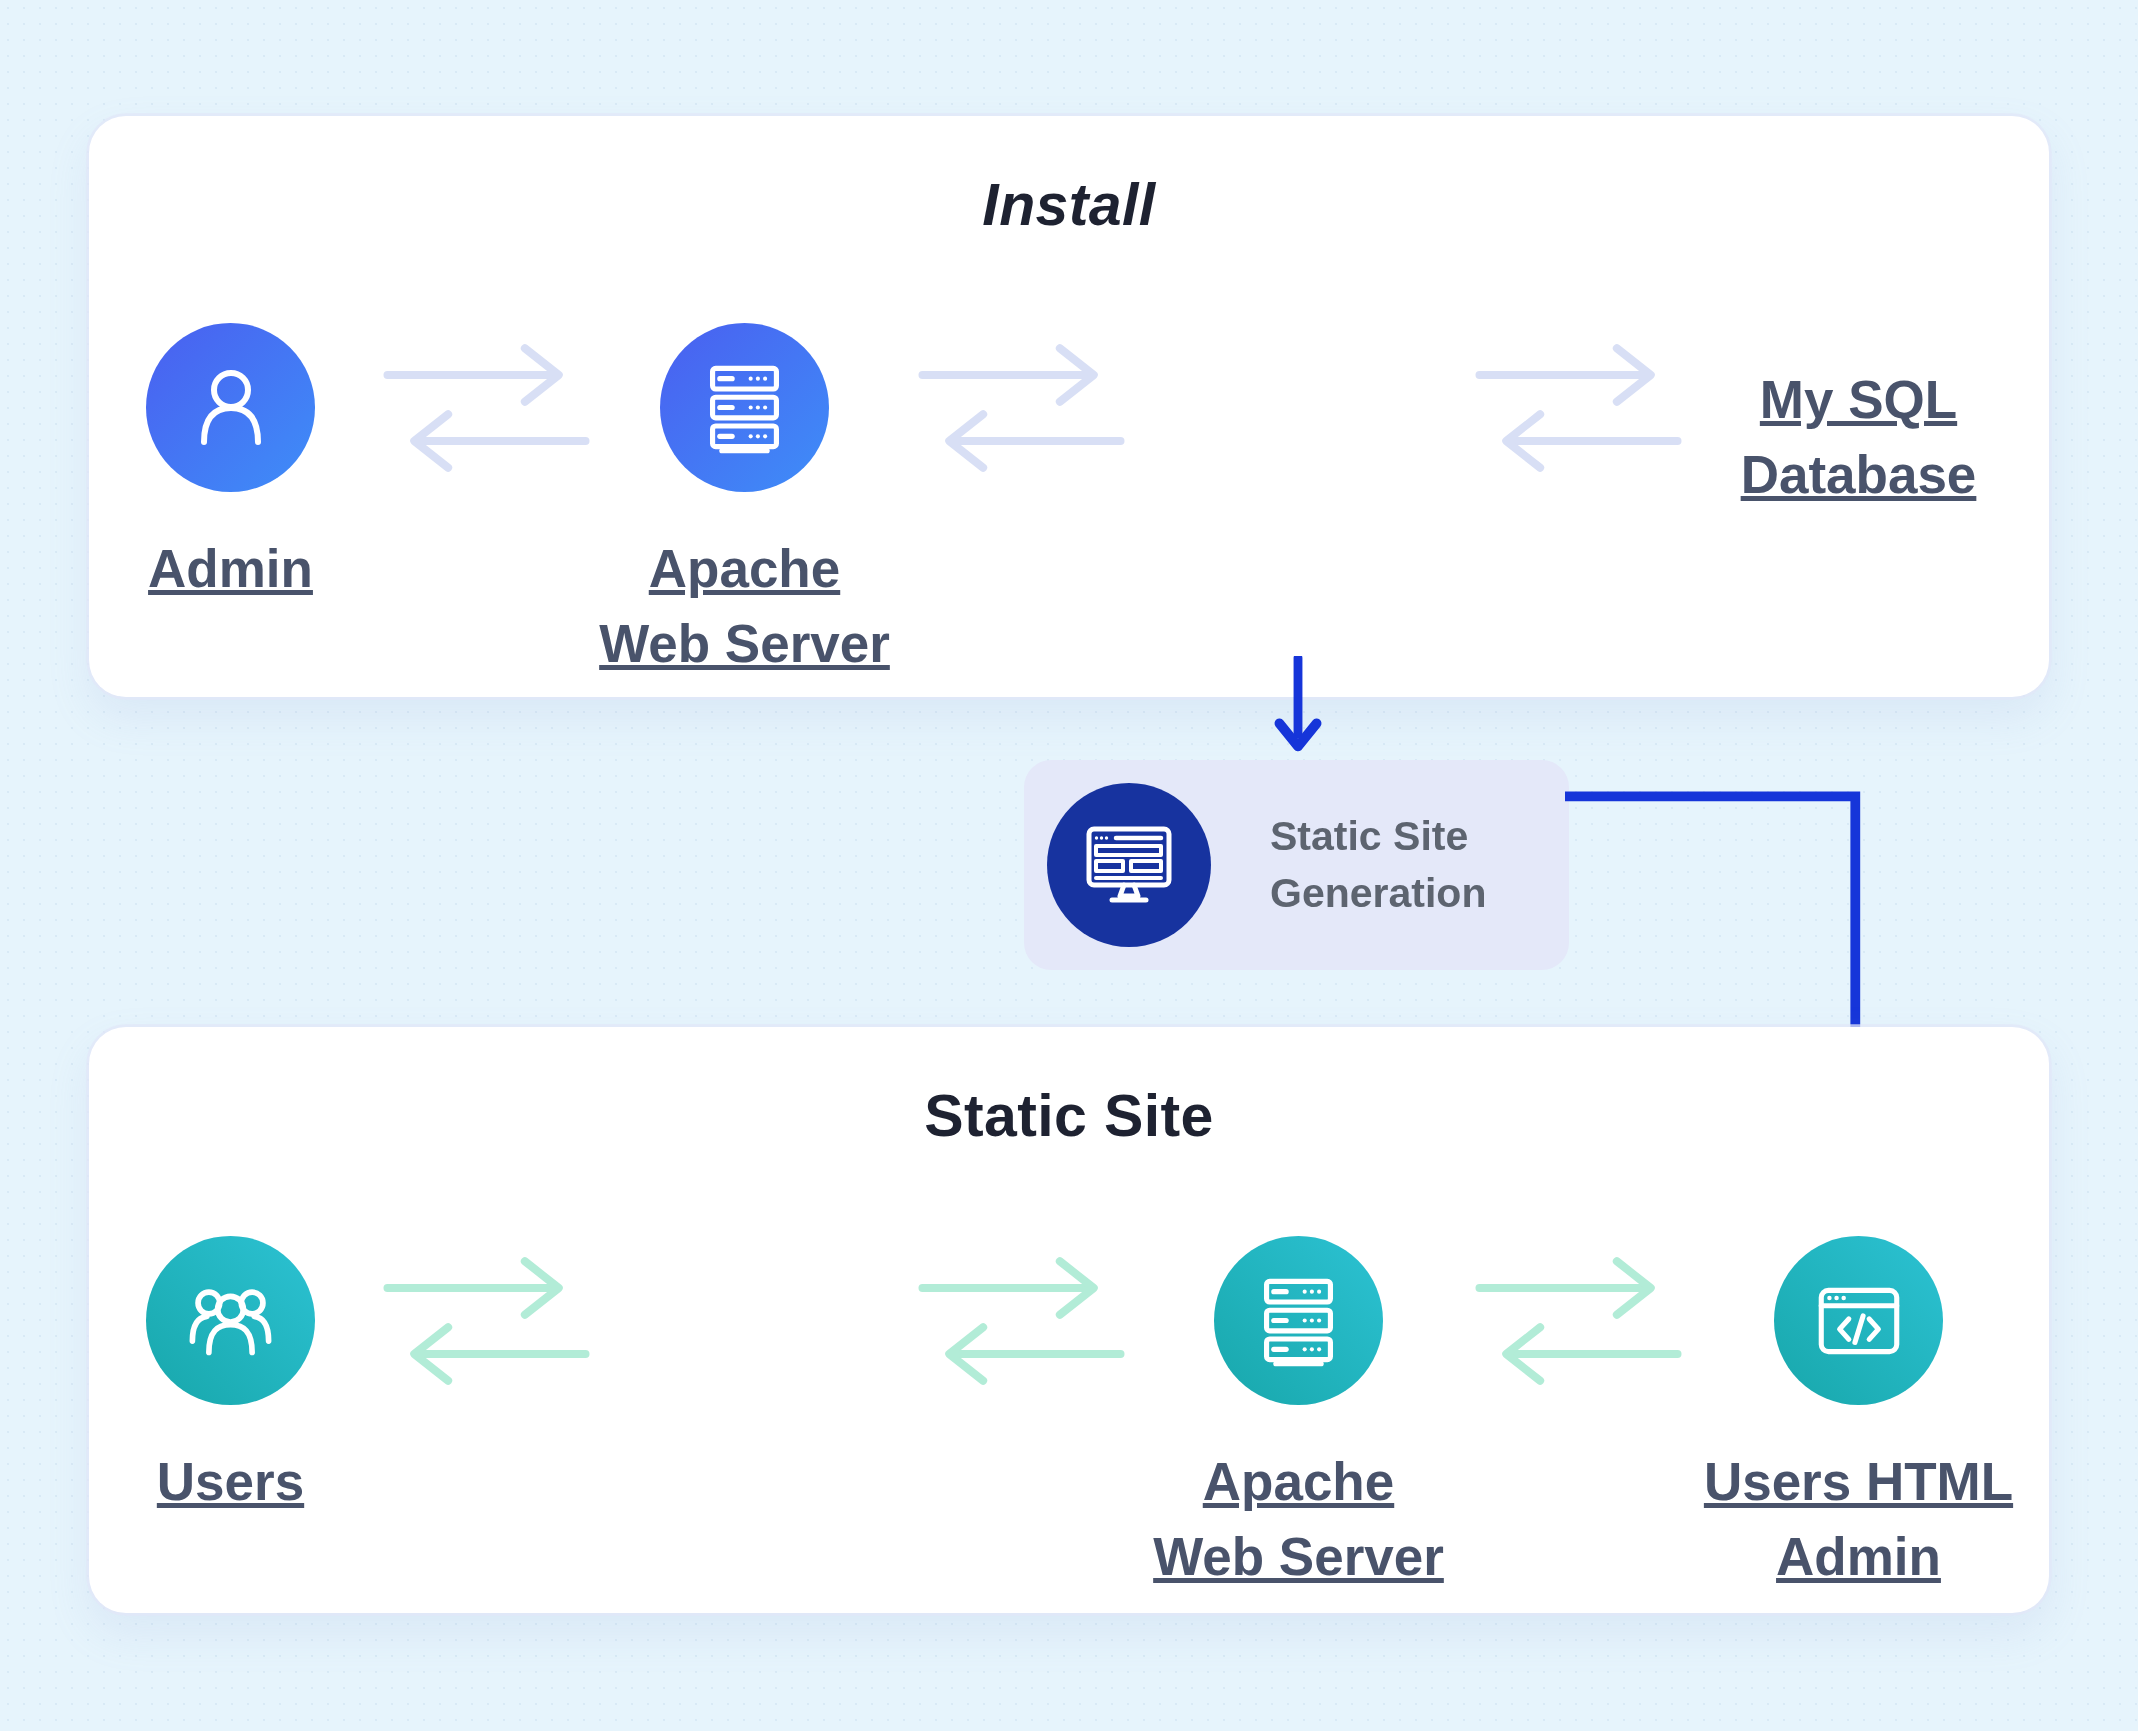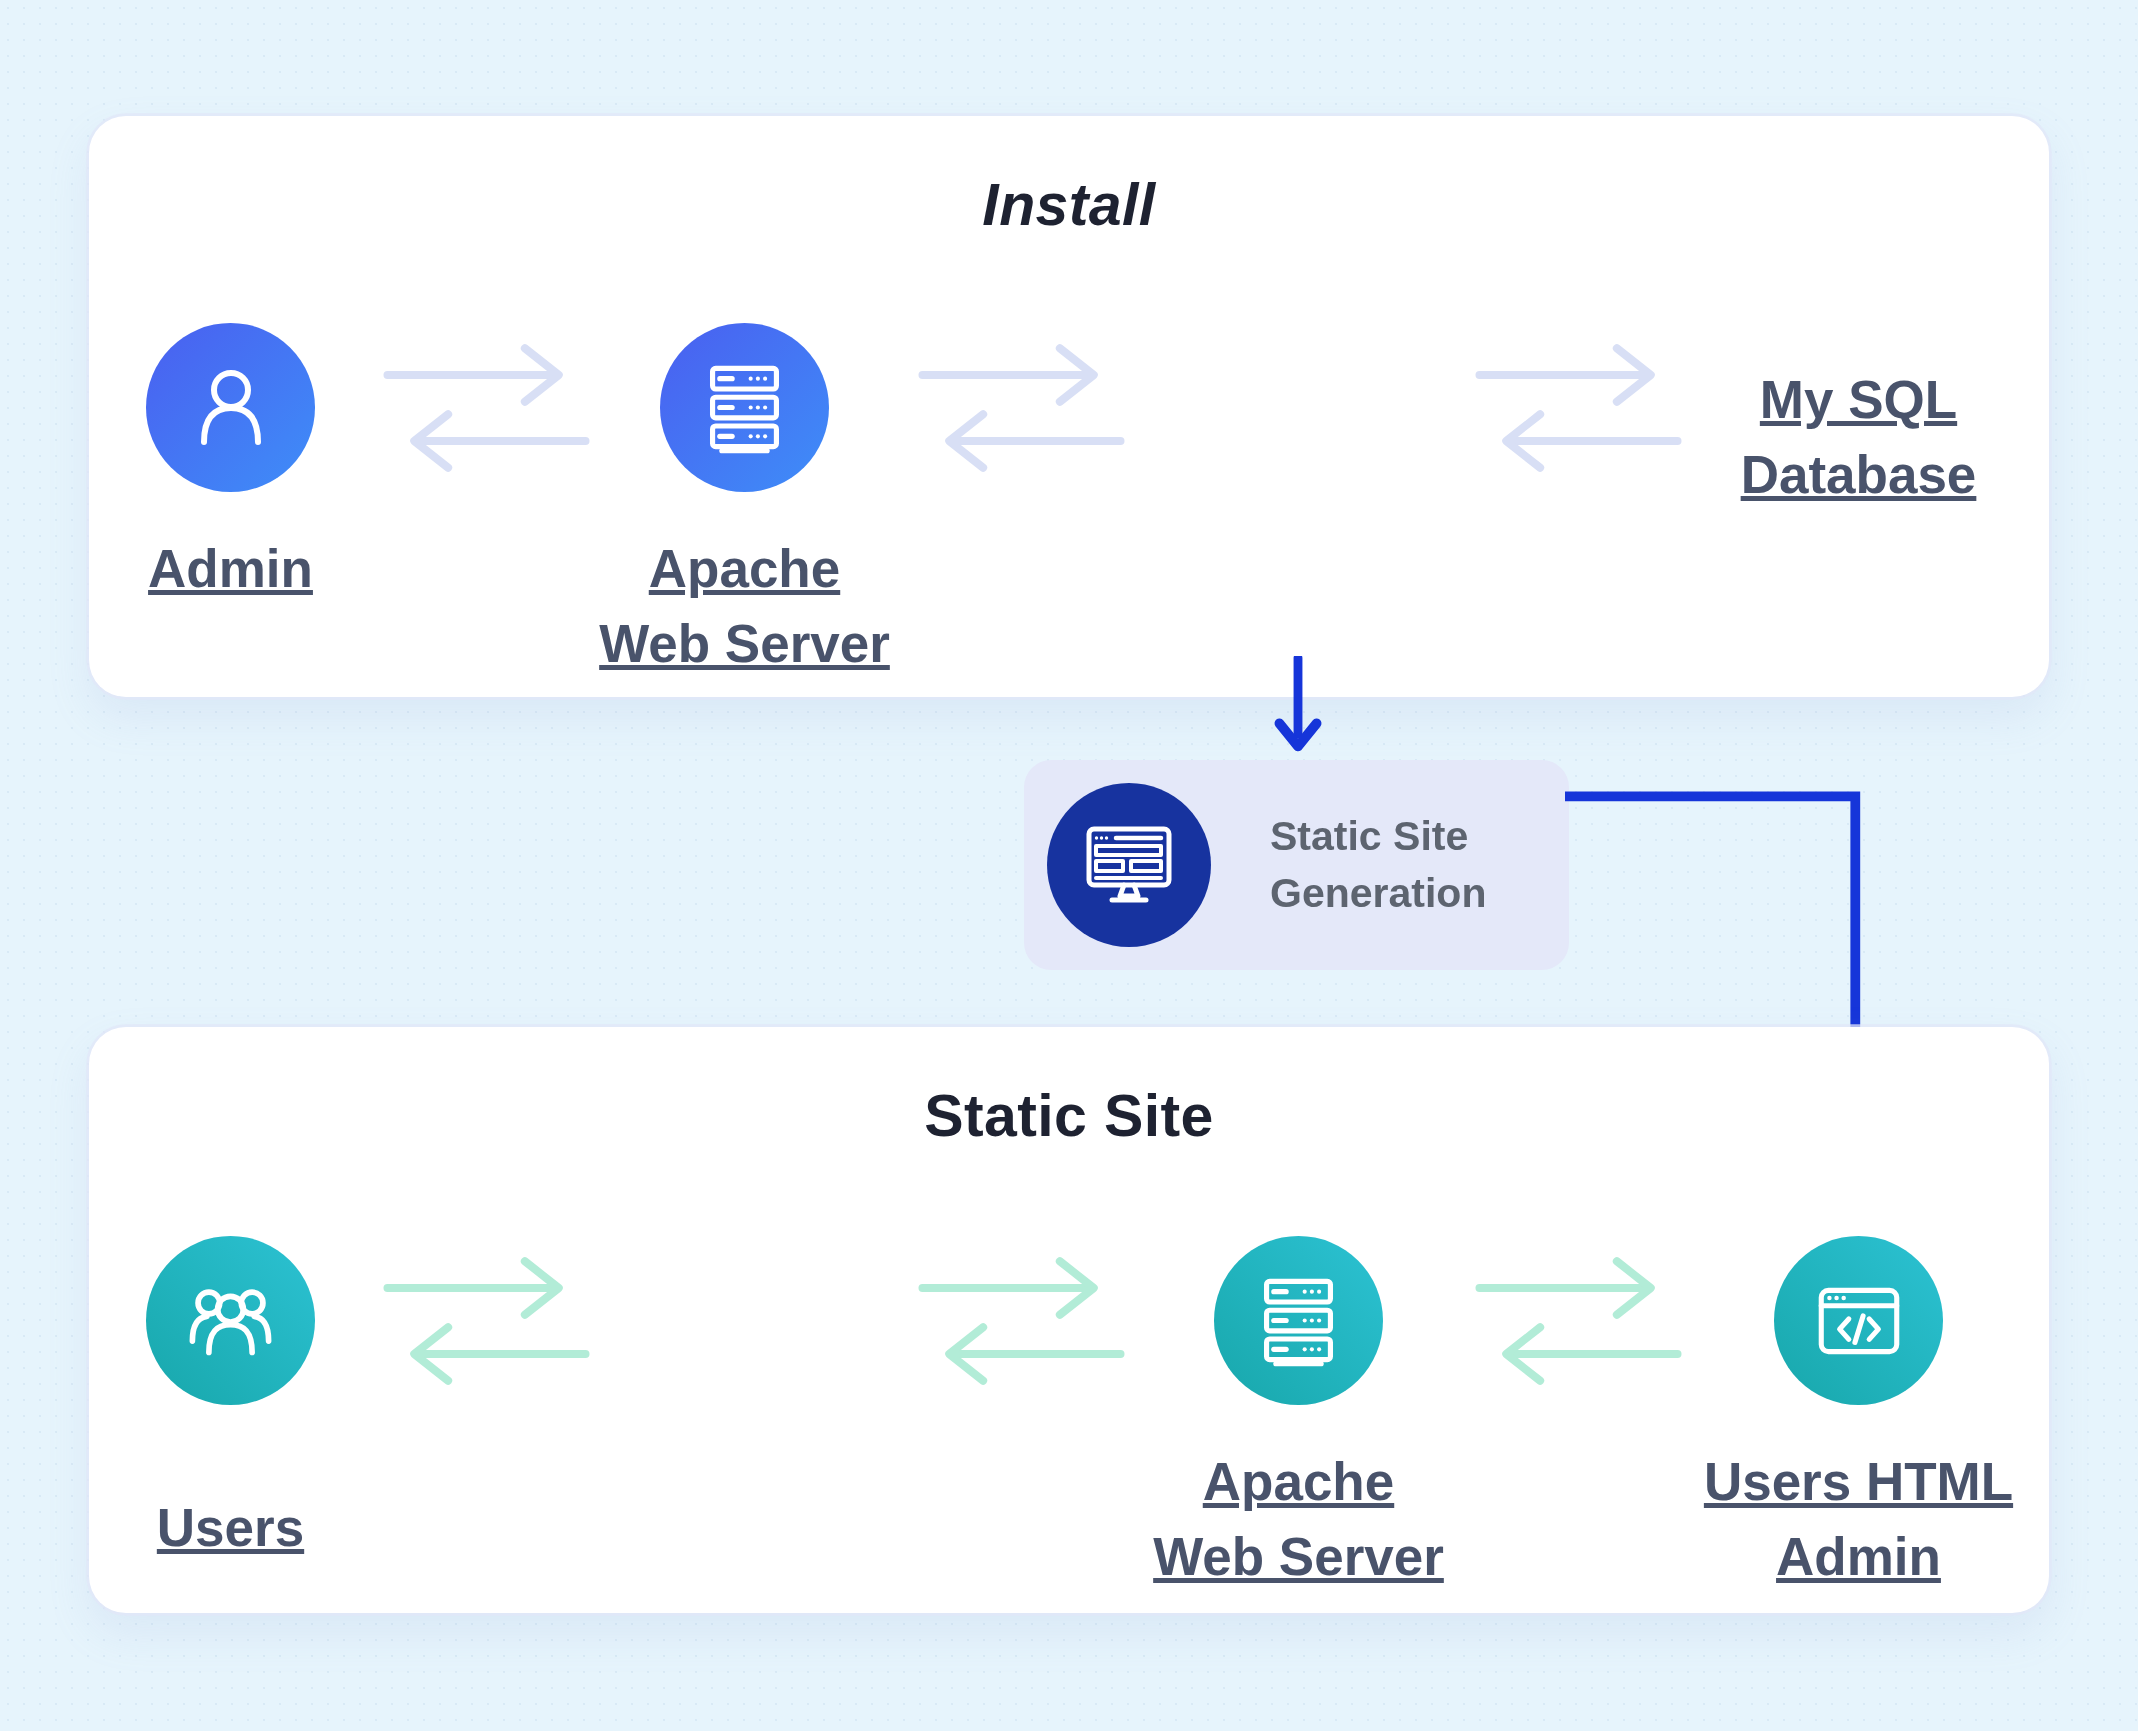--- a/index.html
+++ b/index.html
@@ -159,21 +159,21 @@
 
   <svg class="connector" style="left:1565px; top:749px;" width="374" height="401" viewBox="0 0 420 450" fill="none" stroke="#1635d9" stroke-width="11" stroke-linecap="square" stroke-linejoin="miter">
     <path d="M4 53 H326 V392"></path>
     <path d="M298 380 L326 412 L354 380" stroke-linecap="round" stroke-linejoin="round"></path>
   </svg>
 
   <div class="panel panel-static">
     <div class="panel-title">Static Site</div>
   </div>
 
-  <div class="node" style="left:70px; top:1236px;gap:46px;">
+  <div class="node" style="left:70px; top:1236px;">
     <div class="node-circle teal">
       <svg width="103" height="103" viewBox="0 0 100 100" fill="none" stroke="#fff" stroke-width="5.5" stroke-linecap="round" stroke-linejoin="round">
         <circle cx="29" cy="33" r="10.5"></circle>
         <circle cx="71" cy="33" r="10.5"></circle>
         <path d="M13 70 C13 53 19 47 27 46"></path>
         <path d="M87 70 C87 53 81 47 73 46"></path>
         <circle cx="50" cy="39" r="12.5"></circle>
         <path d="M29 81 C29 60 38 54 50 54 C62 54 71 60 71 81"></path>
       </svg>
     </div>

